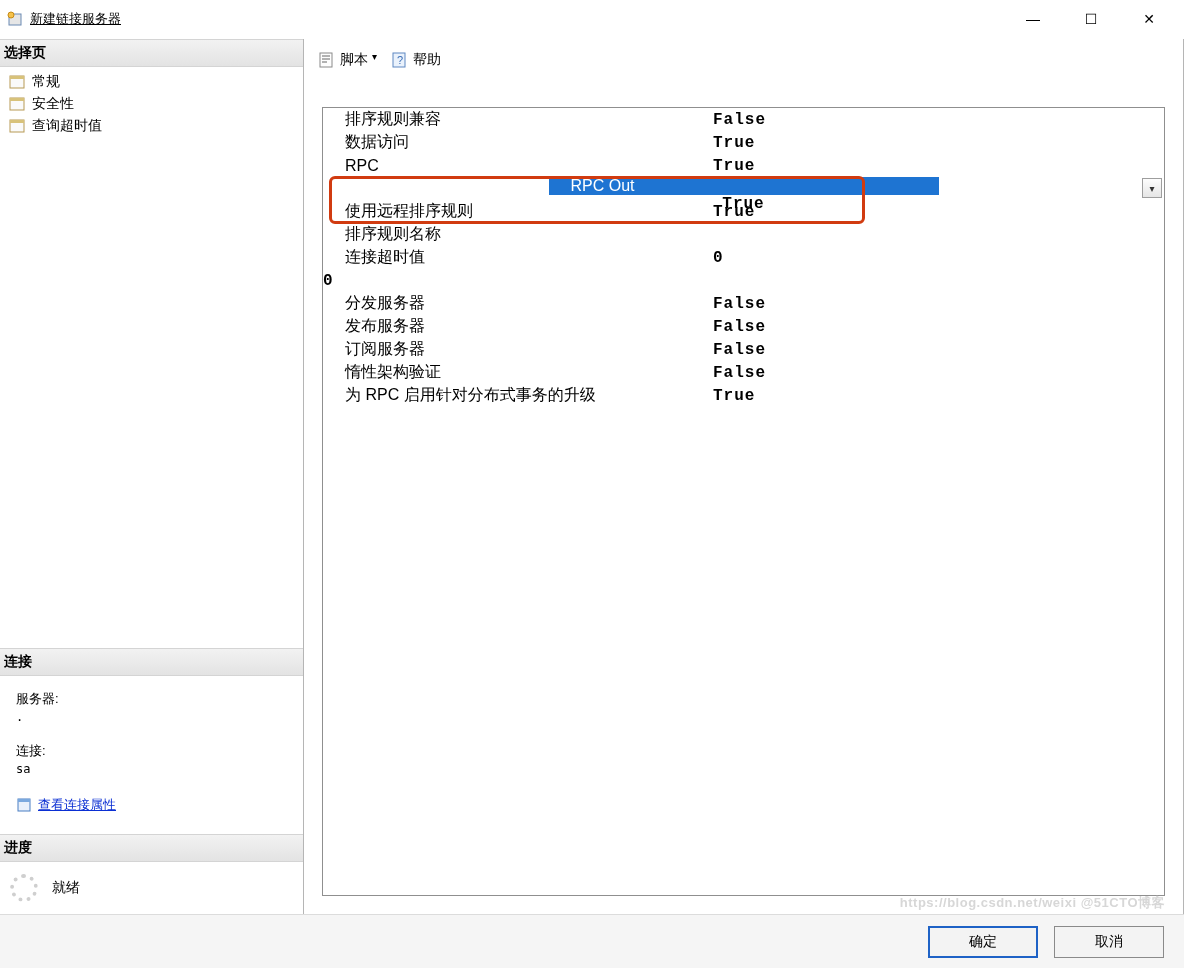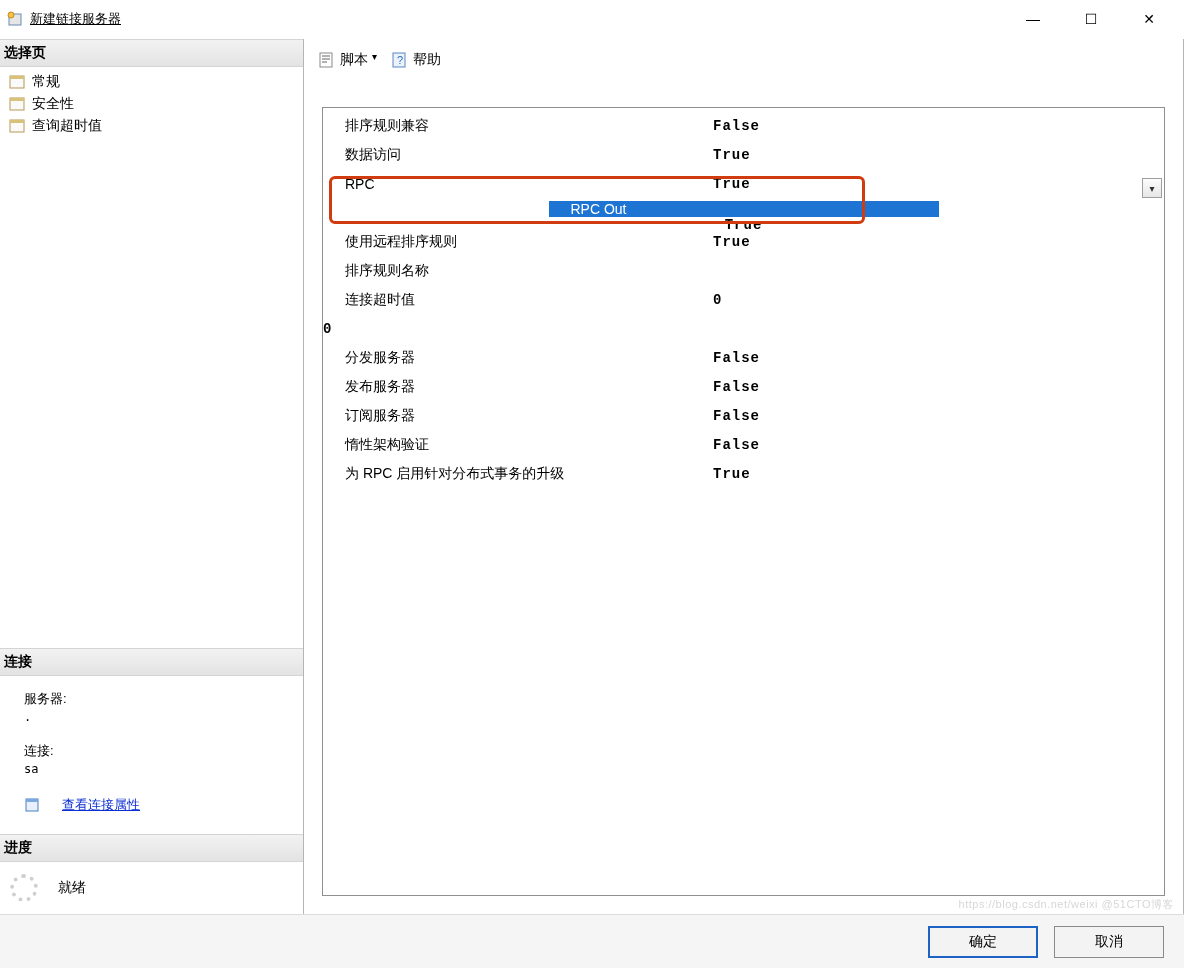--- a/index.html
+++ b/index.html
@@ -55,26 +55,26 @@
   }
   .nav-list { padding: 4px 0; }
   .nav-item {
     display: flex; align-items: center; gap: 6px;
     padding: 2px 8px;
     font-size: 14px;
   }
   .nav-icon {
     width: 18px; height: 16px; display: inline-flex; align-items: center; justify-content: center;
   }
-  .conn-body { padding: 8px 24px; font-size: 13px; }
+  .conn-body { padding: 8px 16px; font-size: 13px; }
   .conn-body .lbl { margin-top: 6px; }
   .conn-body .val { margin-top: 2px; font-family: "SimSun", monospace; font-size: 12px;}
-  .link-row { display: flex; align-items: center; gap: 20px; margin-top: 20px; }
+  .link-row { display: flex; align-items: center; gap: 4px; margin-top: 20px; }
   .link-text { color: #0b2fd3; text-decoration: underline; }
-  .progress-body { padding: 12px 10px; display: flex; align-items: center; gap: 20px; font-size: 14px;}
+  .progress-body { padding: 12px 10px; display: flex; align-items: center; gap: 14px; font-size: 14px;}
   .spinner {
     width: 28px; height: 28px; border-radius: 50%;
     border: 4px dotted #cfcfcf;
   }
   .right-pane {
     flex: 1;
     border-left: 1px solid #b5b5b5;
     border-right: 1px solid #b5b5b5;
     display: flex; flex-direction: column;
     padding: 0;
@@ -93,23 +93,22 @@
     flex: 1;
     border: 1px solid #8f8f8f;
     background: #fff;
     position: relative;
     overflow: hidden;
   }
   .prop-row {
     display: flex;
     align-items: center;
     height: 23px;
-    font-size: 14px;
+    font-size: 16px;
     border-bottom: 0px solid #eee;
-    margin-top: 6px;
   }
   .prop-row .k {
     width: 390px;
     padding-left: 22px;
   }
   .prop-row .v {
     flex: 1;
     font-family: "SimSun","Courier New",monospace;
     font-weight: bold;
     letter-spacing: 1px;
@@ -142,23 +141,24 @@
   }
   .btn {
     width: 110px; height: 32px;
     border: 1px solid #8a8a8a;
     background: #f3f3f3;
     display: flex; align-items: center; justify-content: center;
     font-size: 14px;
   }
   .btn.primary { border: 2px solid #1e62c6; }
   .watermark {
-    position: absolute; right: 10px; bottom: 60px;
-    font-size: 11px; color: #d7d7d7; letter-spacing: 0.5px;
+    position: absolute; right: 19px; bottom: 60px;
+    font-size: 13px; color: #d7d7d7; letter-spacing: 0.5px;
     font-family: Arial;
+    font-weight: bold;
   }
   .flex-spacer { flex: 1; }
 </style>
 </head>
 <body>
 
 <div class="titlebar">
   <span class="app-icon">
     <svg width="18" height="18" viewBox="0 0 18 18">
       <rect x="3" y="4" width="12" height="11" fill="#e6e6e6" stroke="#6b8ab3"></rect>

